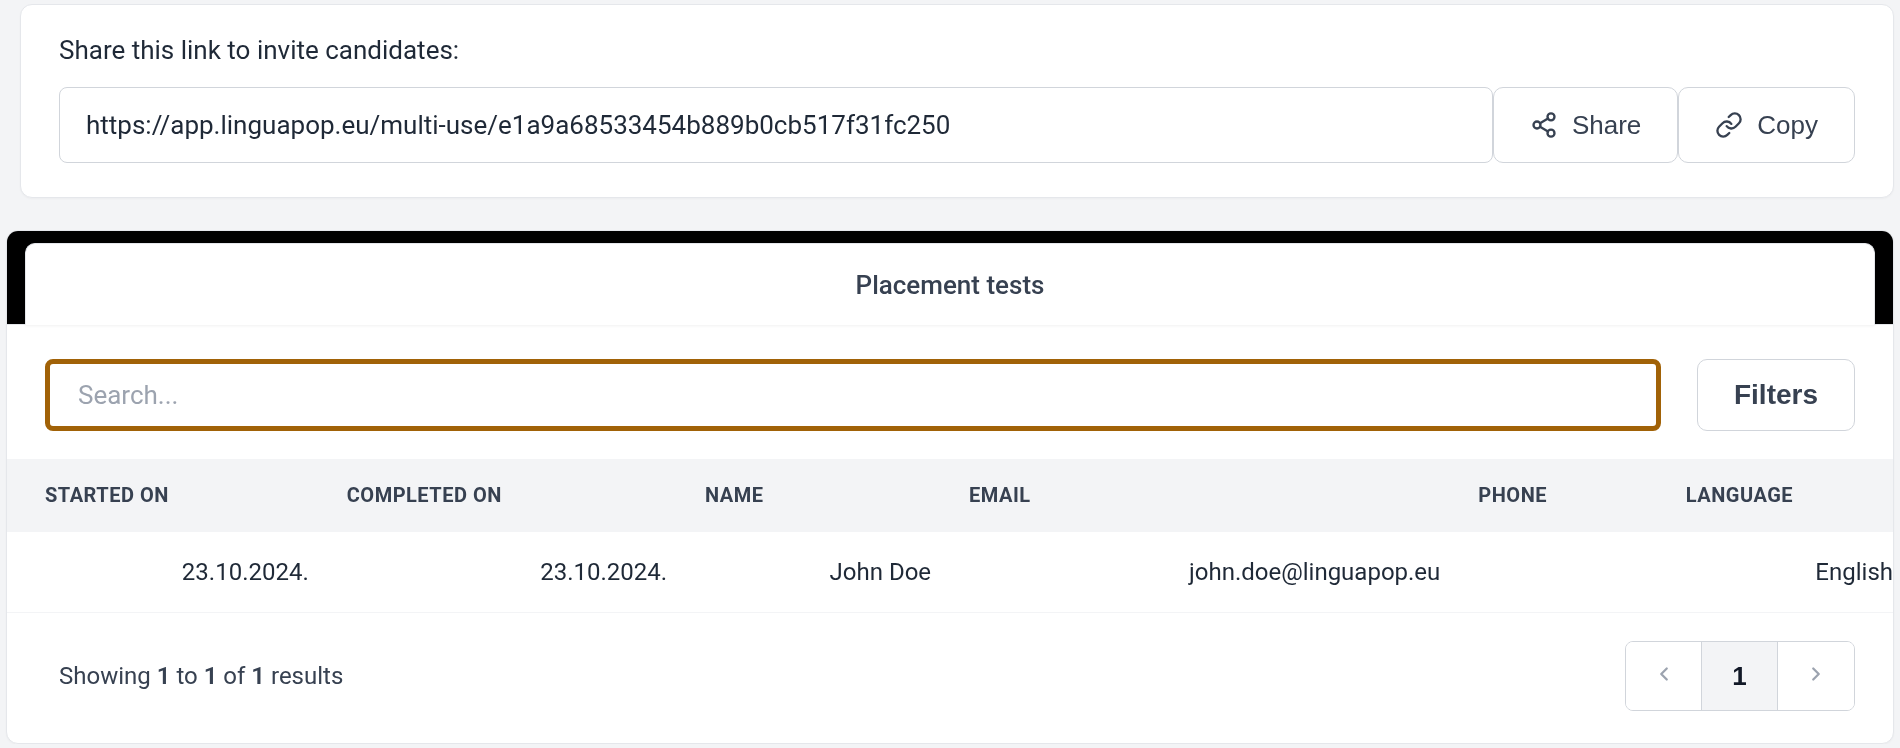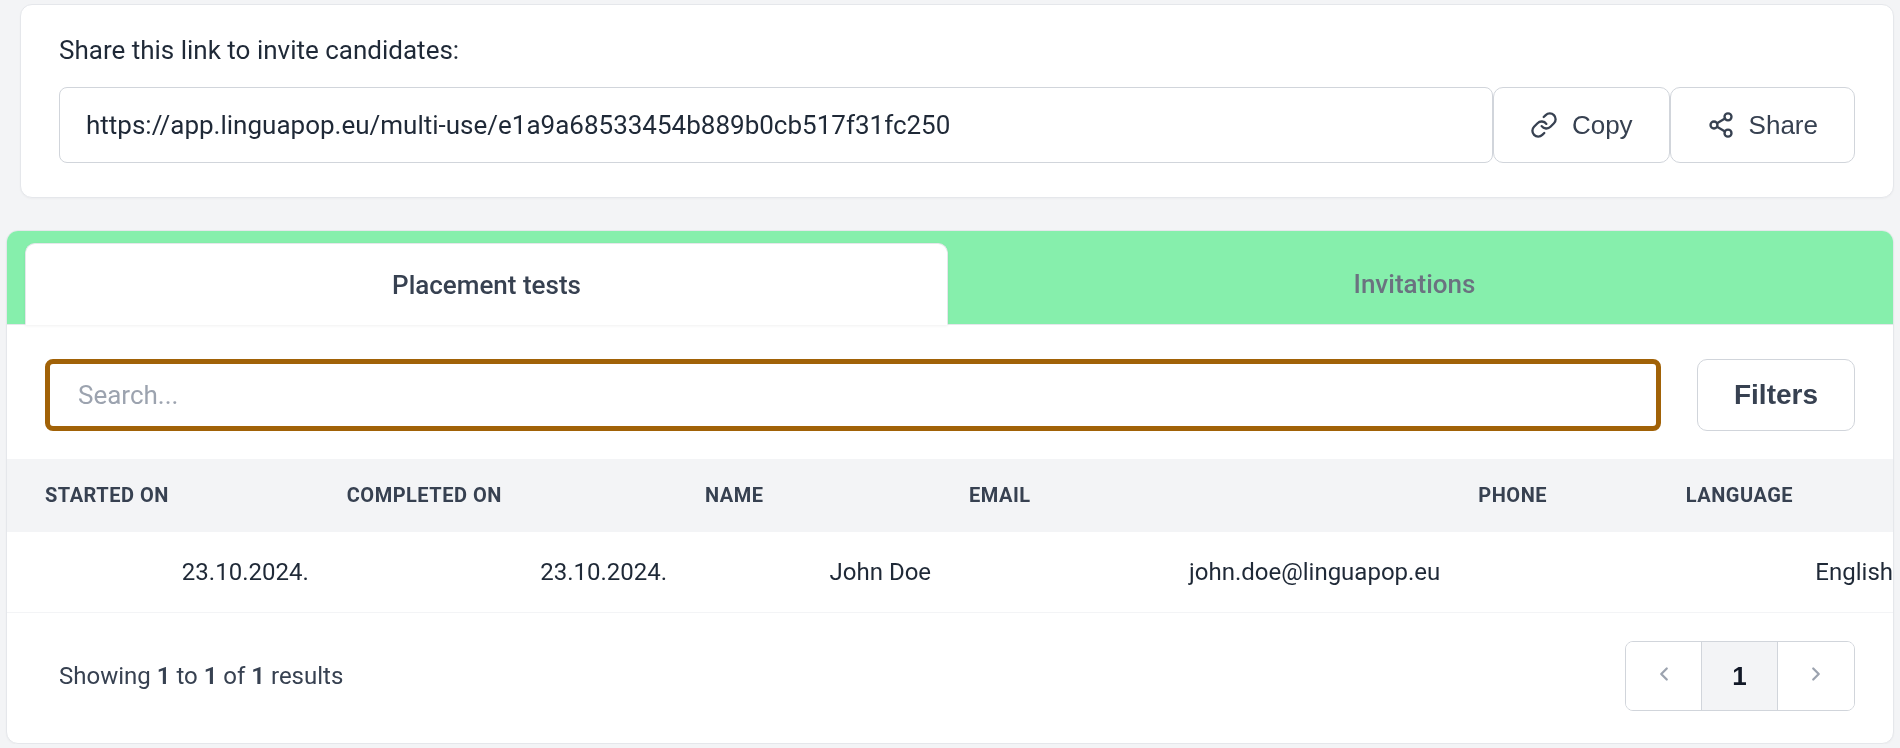--- a/index.html
+++ b/index.html
@@ -58,24 +58,25 @@
     cursor: pointer;
   }
   .btn svg { display: block; }
   .tabs-card {
     margin: 32px 6px 0 6px;
     border-radius: 12px;
     overflow: hidden;
   }
   .tabs-header {
     display: flex;
-    background: #86efac;
+    background: #000000;
     border-bottom: 1px solid #e5e7eb;
     padding: 12px 18px 0 18px;
     gap: 6px;
+    align-items: flex-end;
   }
   .tab {
     flex: 1;
     text-align: center;
     padding: 26px 0 24px 0;
     font-size: 26px;
     font-weight: 500;
     color: #6b7280;
     cursor: pointer;
     border-top-left-radius: 10px;
@@ -177,52 +178,49 @@
     color: #111827;
   }
 </style>
 </head>
 <body>
 
 <div class="card share-card">
   <div class="share-title">Share this link to invite candidates:</div>
   <div class="share-row">
     <input type="text" class="link-input" readonly="" value="https://app.linguapop.eu/multi-use/e1a9a68533454b889b0cb517f31fc250" style="">
-    <button class="btn">
-      <span>
-        <svg width="28" height="28" viewBox="0 0 24 24" fill="none" stroke="#374151" stroke-width="2" stroke-linecap="round" stroke-linejoin="round">
-          <path d="M10 13a5 5 0 0 0 7.54.54l3-3a5 5 0 0 0-7.07-7.07l-1.72 1.71"></path>
-          <path d="M14 11a5 5 0 0 0-7.54-.54l-3 3a5 5 0 0 0 7.07 7.07l1.71-1.71"></path>
-        </svg>
-      </span>
-      <span>Copy</span>
-    </button>
     <button class="btn">
       <span>
         <svg width="28" height="28" viewBox="0 0 24 24" fill="none" stroke="#374151" stroke-width="2" stroke-linecap="round" stroke-linejoin="round">
           <circle cx="18" cy="5" r="3"></circle>
             <circle cx="6" cy="12" r="3"></circle>
             <circle cx="18" cy="19" r="3"></circle>
           <line x1="8.59" y1="13.51" x2="15.42" y2="17.49"></line>
             <line x1="15.41" y1="6.51" x2="8.59" y2="10.49"></line>
         </svg>
       </span>
       <span>Share</span>
     </button>
+    <button class="btn">
+      <span>
+        <svg width="28" height="28" viewBox="0 0 24 24" fill="none" stroke="#374151" stroke-width="2" stroke-linecap="round" stroke-linejoin="round">
+          <path d="M10 13a5 5 0 0 0 7.54.54l3-3a5 5 0 0 0-7.07-7.07l-1.72 1.71"></path>
+          <path d="M14 11a5 5 0 0 0-7.54-.54l-3 3a5 5 0 0 0 7.07 7.07l1.71-1.71"></path>
+        </svg>
+      </span>
+      <span>Copy</span>
+    </button>
   </div>
 </div>
 
 <div class="card tabs-card">
 
   <div class="tabs-header">
     <div class="tab active">
       <span>Placement tests</span>
-    </div>
-    <div class="tab">
-      <span>Invitations</span>
     </div>
   </div>
 
   <div class="search-row">
     <input type="text" class="search-input" placeholder="Search..." style="">
     <button class="filters-btn">
       <span>Filters</span>
     </button>
   </div>
 

